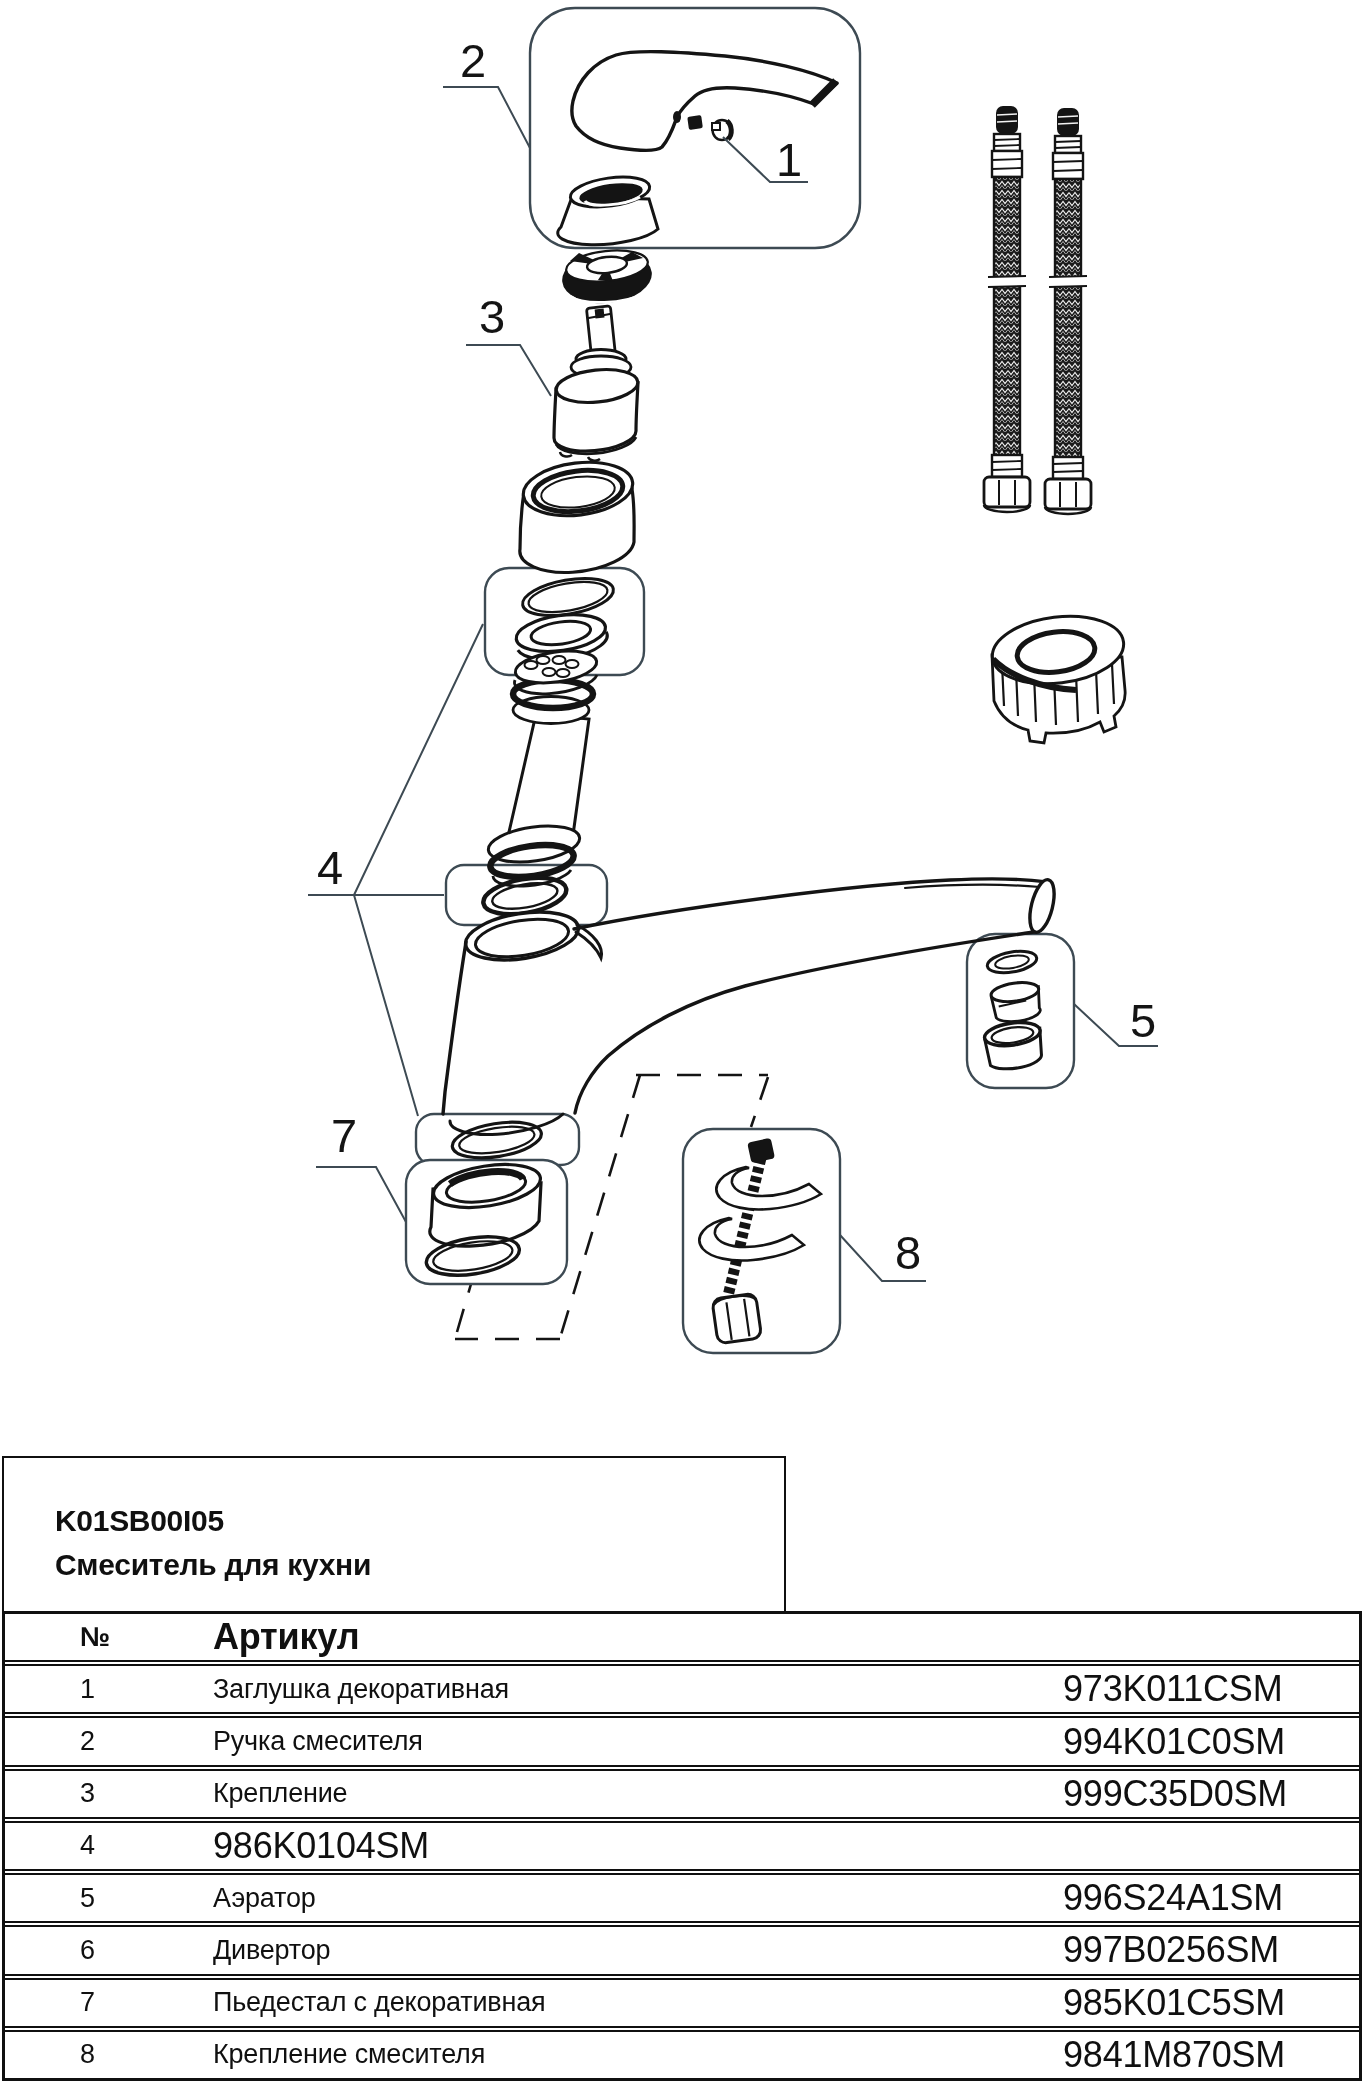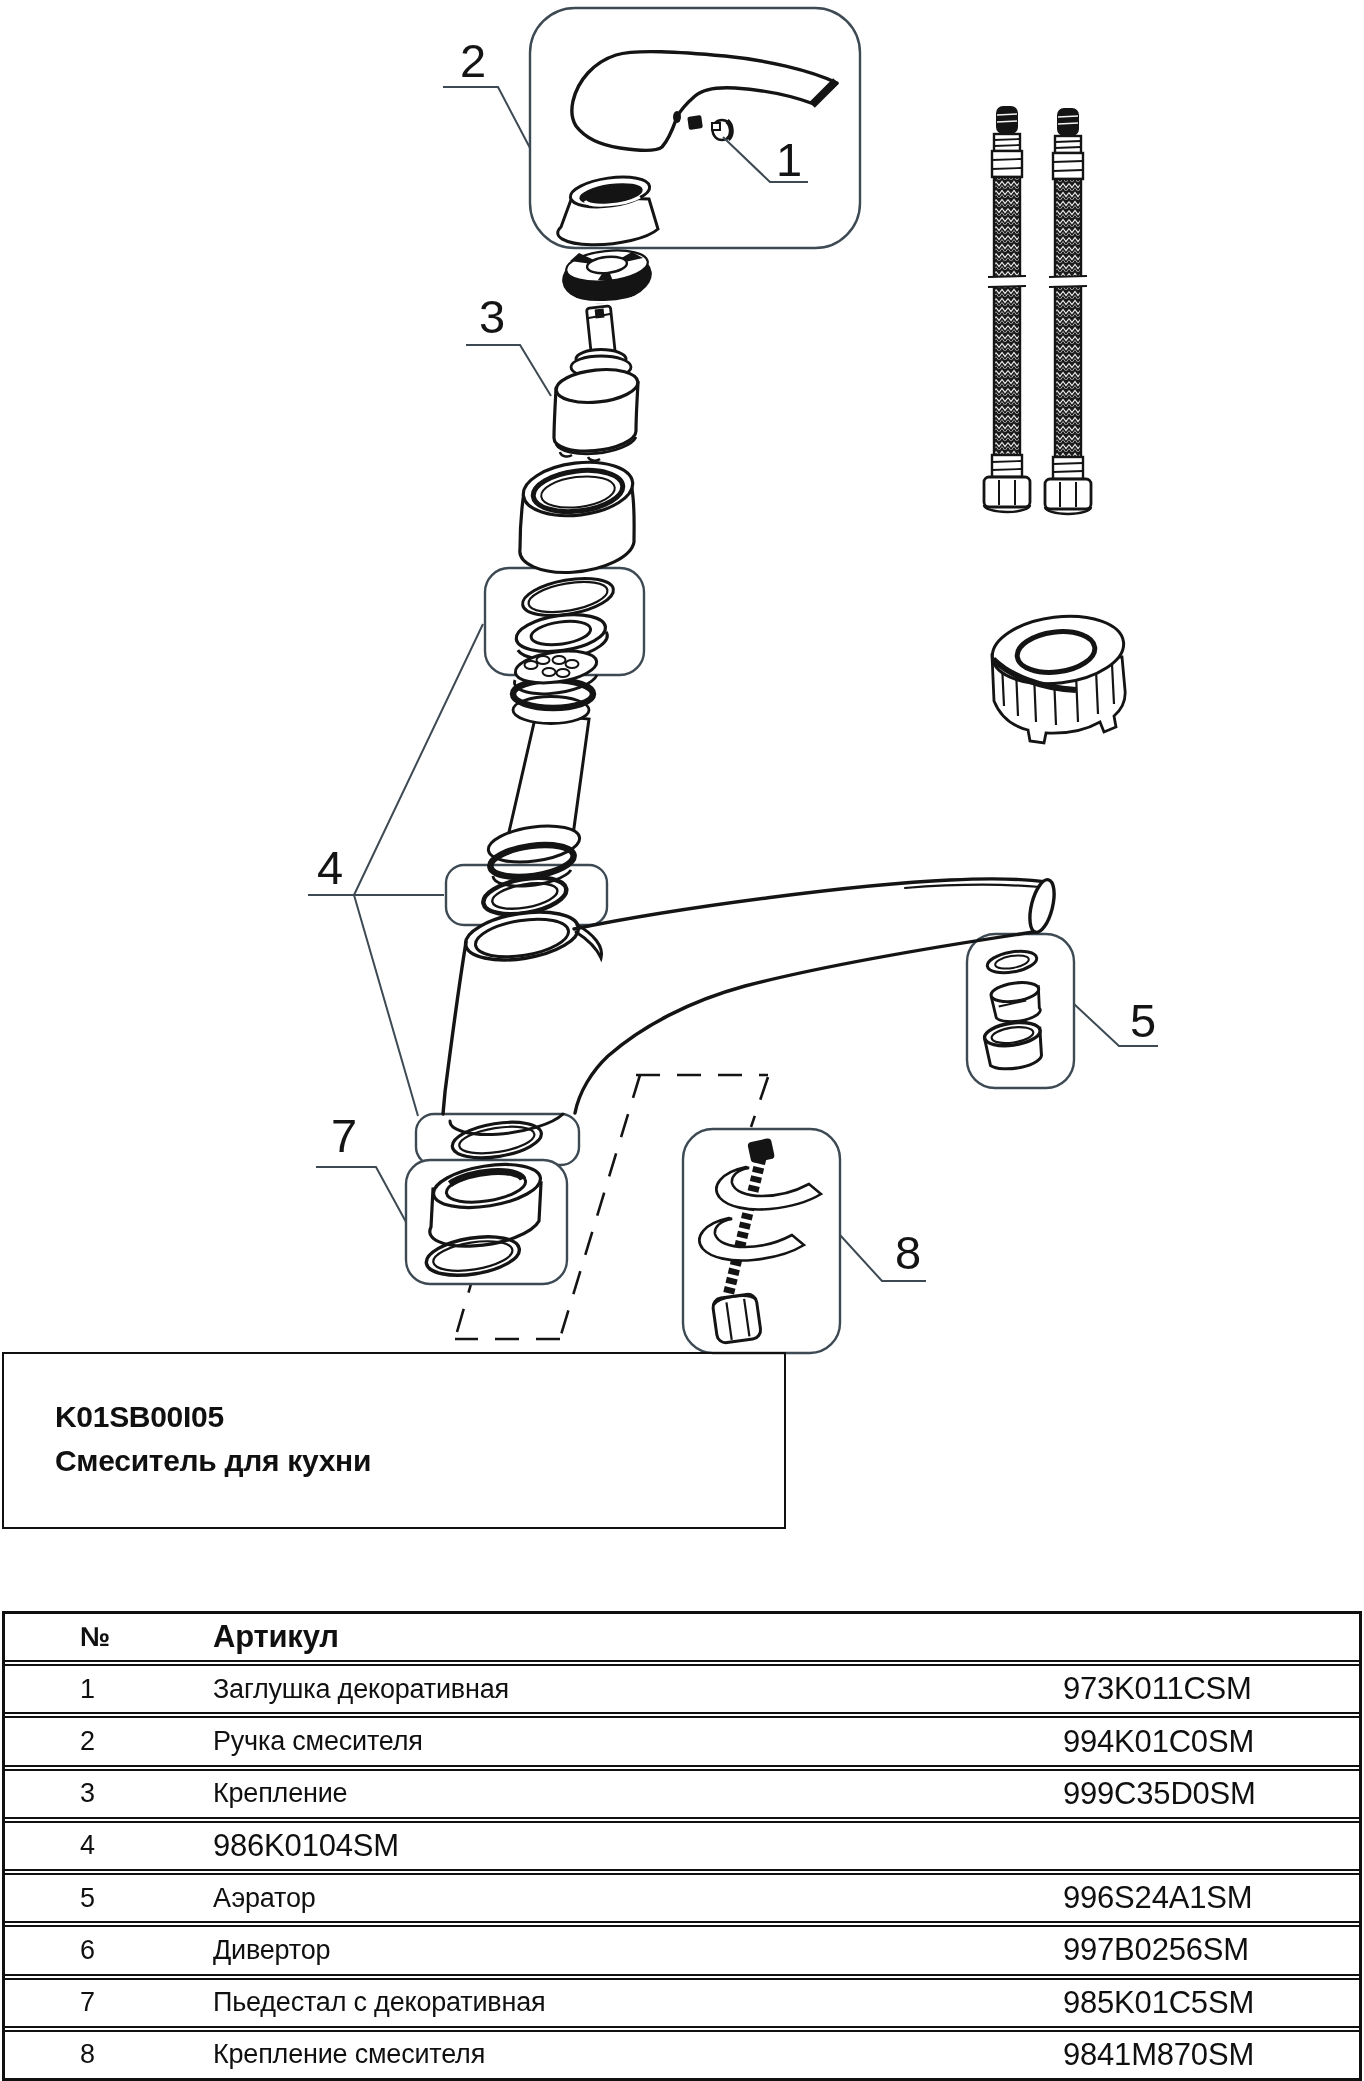--- a/index.html
+++ b/index.html
@@ -2,35 +2,35 @@
 <html><head>
 <meta charset="utf-8">
 <style>
   html,body{margin:0;padding:0;}
   body{
     width:1364px;height:2081px;position:relative;background:#ffffff;
     font-family:"Liberation Sans", sans-serif;color:#101010;overflow:hidden;
   }
   .diagram-wrap{position:absolute;left:0;top:0;width:1364px;height:1420px;}
   .titleblock{
-    position:absolute;left:2px;top:1352px;width:784px;height:177px;
+    position:absolute;left:2px;top:1456px;width:784px;height:177px;
     border:2px solid #101010;box-sizing:border-box;padding:48px 0 0 51px;
   }
   .title-code{font-size:30px;font-weight:bold;letter-spacing:-0.3px;line-height:1.0;margin:0;}
   .title-name{font-size:30px;font-weight:bold;letter-spacing:-0.3px;line-height:1.0;margin:14px 0 0 0;}
   .parts-table{
     position:absolute;left:2px;top:1611px;width:1360px;height:470px;
     box-sizing:border-box;border:3px solid #101010;
     display:flex;flex-direction:column;background:#fff;
   }
   .t-row{flex:1;display:grid;grid-template-columns:208px 850px 1fr;align-items:center;}
   .t-row + .t-row{border-top:6px double #101010;}
   .t-row .c-num{padding-left:75px;font-size:27px;}
   .t-row .c-part{font-size:27px;letter-spacing:-0.2px;}
-  .t-row .c-sku{font-size:31px;letter-spacing:-0.2px;}
+  .t-row .c-sku{font-size:36px;letter-spacing:-0.2px;}
   .t-head .c-num,.t-head .c-part,.t-head .c-sku{font-weight:bold;}
 </style>
 </head>
 <body>
 
 <div class="diagram-wrap">
 <svg width="1364" height="1420" viewBox="0 0 1364 1420" xmlns="http://www.w3.org/2000/svg">
   <defs>
     <pattern id="braid" width="12" height="9" patternUnits="userSpaceOnUse">
       <rect width="12" height="9" fill="#1b1b1b"></rect>

